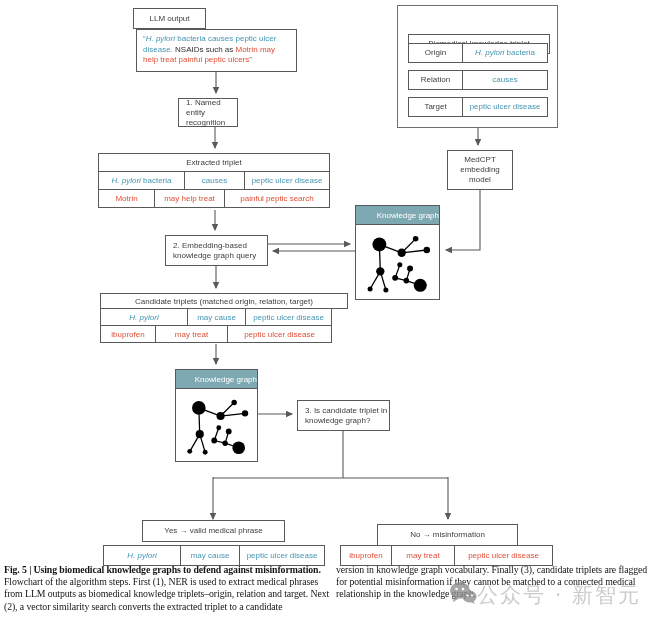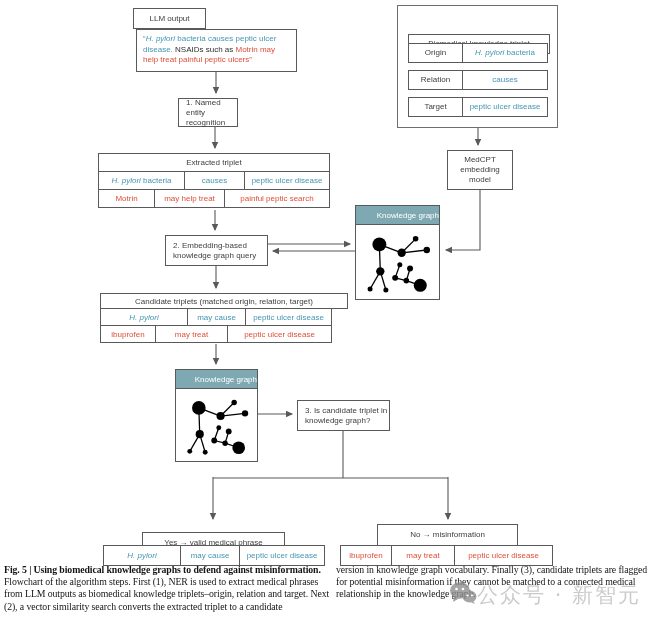--- a/index.html
+++ b/index.html
@@ -239,21 +239,21 @@
           <circle cx="67" cy="61" r="7"></circle>
         </g>
       </svg>
     </div>
   </div>
 
   <div class="box leftpad z1" style="left:297px;top:400px;width:93px;height:31px;">
     <span>3. Is candidate triplet in knowledge graph?</span>
   </div>
 
-  <div class="box center z1" style="left:142px;top:532px;width:143px;height:22px;">
+  <div class="box center z1" style="left:142px;top:520px;width:143px;height:22px;">
     <span>Yes → valid medical phrase</span>
   </div>
   <div class="trow z1" style="left:103px;top:545px;">
     <div class="tcell teal" style="width:78px;height:21px;">
         <i>H. pylori</i>
       </div>
     <div class="tcell teal" style="width:60px;height:21px;">
         <span>may cause</span>
       </div>
     <div class="tcell teal" style="width:86px;height:21px;">

